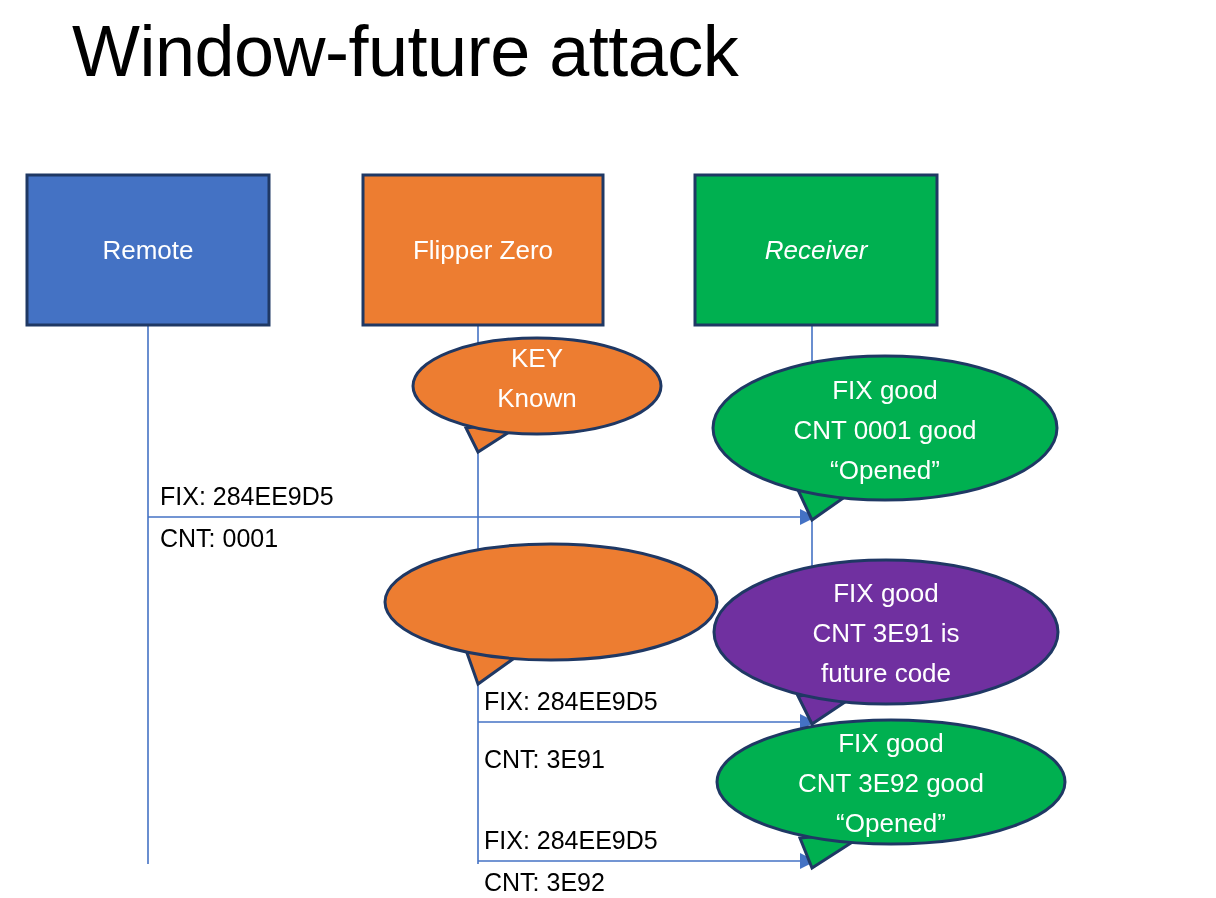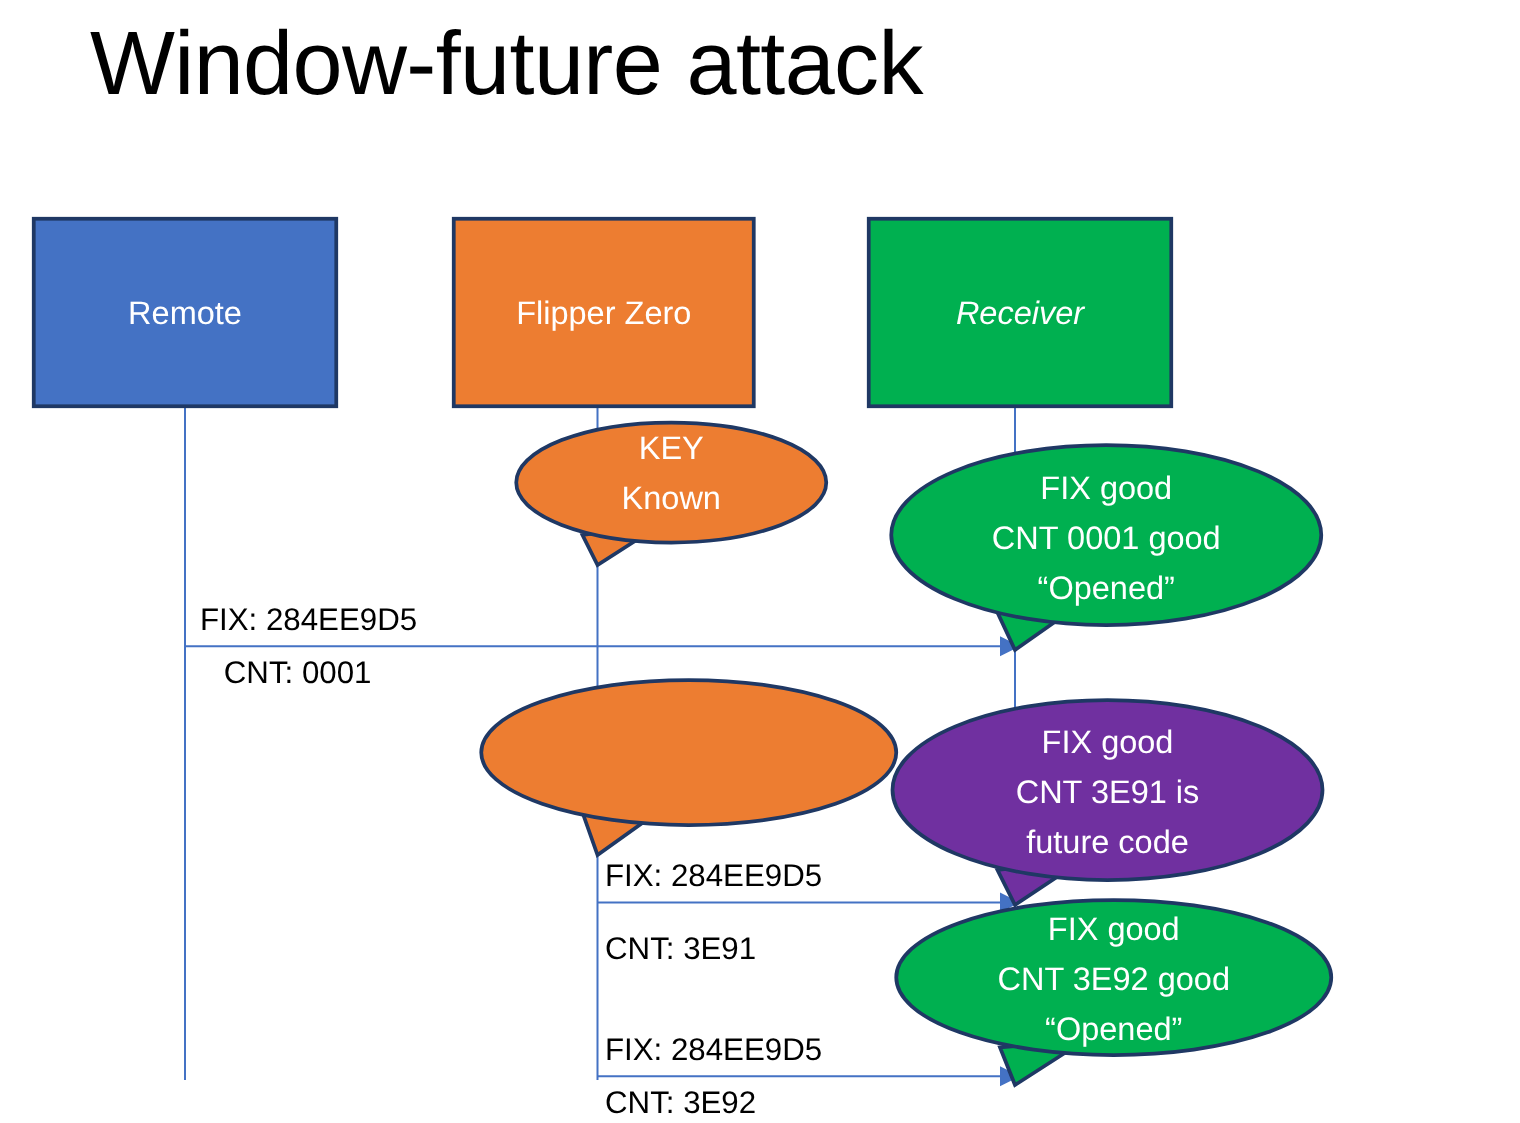--- a/index.html
+++ b/index.html
@@ -157,21 +157,21 @@
 
   <div class="bubble-text" style="left:714px; top:573px; width:344px;">FIX good
 CNT 3E91 is
 future code</div>
 
   <div class="bubble-text" style="left:717px; top:723px; width:348px;">FIX good
 CNT 3E92 good
 “Opened”</div>
 
   <div class="msg-label" style="left:160px; top:481px;">FIX: 284EE9D5</div>
-  <div class="msg-label" style="left:160px; top:523px;margin-left:19px;">CNT: 0001</div>
+  <div class="msg-label" style="left:160px; top:523px;">CNT: 0001</div>
 
   <div class="msg-label" style="left:484px; top:686px;">FIX: 284EE9D5</div>
   <div class="msg-label" style="left:484px; top:744px;">CNT: 3E91</div>
 
   <div class="msg-label" style="left:484px; top:825px;">FIX: 284EE9D5</div>
   <div class="msg-label" style="left:484px; top:867px;">CNT: 3E92</div>
 
 </div>
 
 </body></html>

